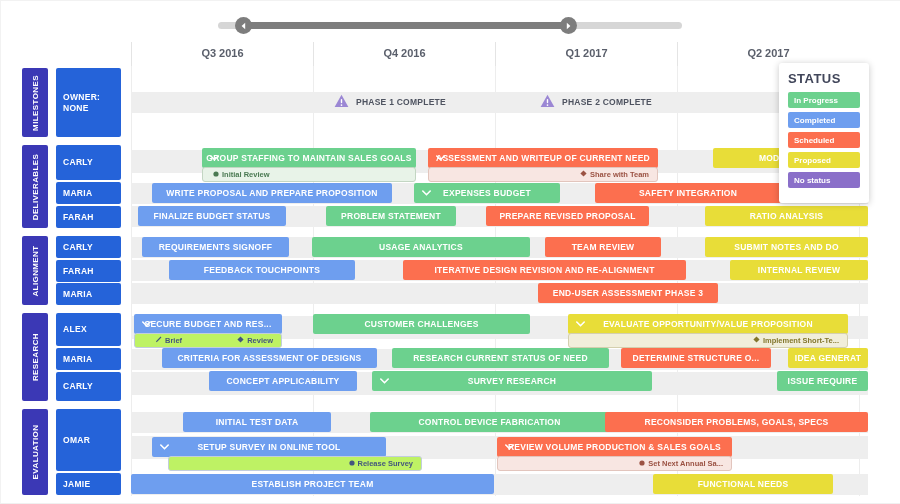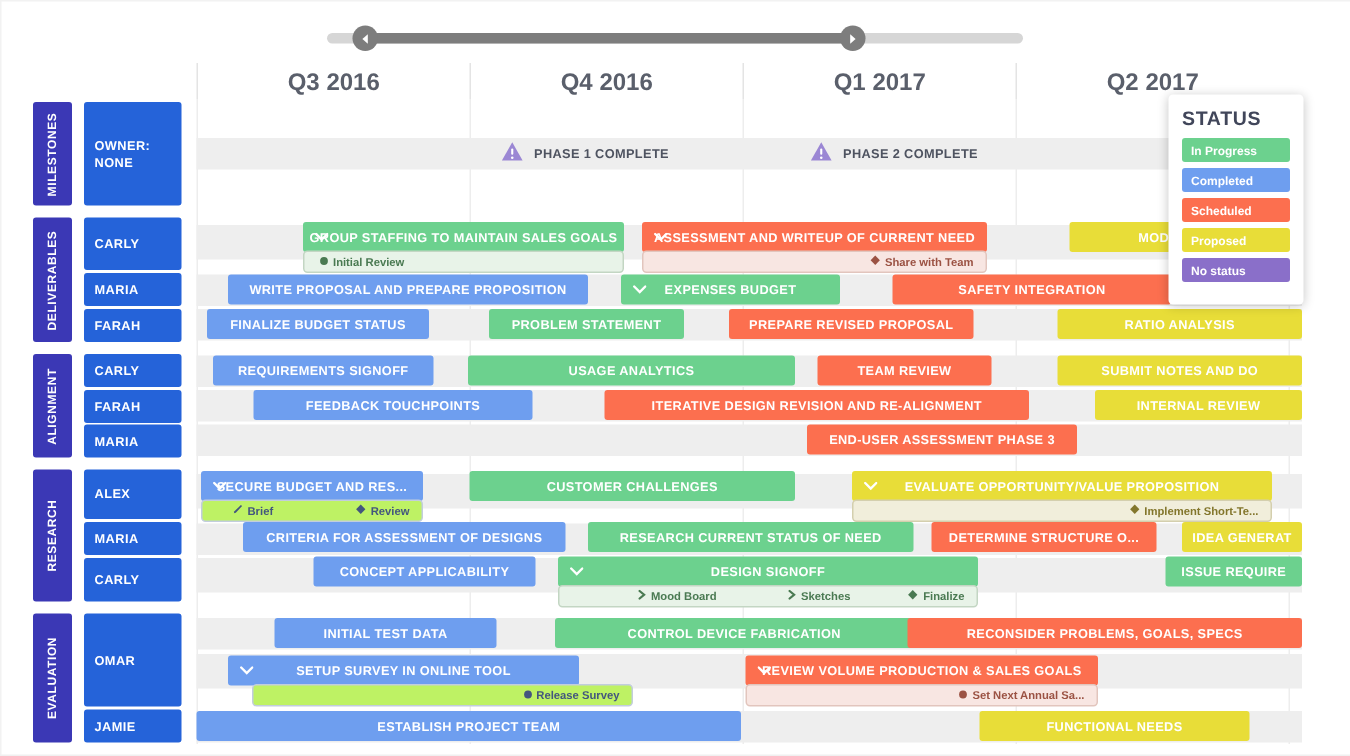--- a/index.html
+++ b/index.html
@@ -56,21 +56,21 @@
   #timeline-header {
     position: absolute;
     left: 131px; top: 42px;
     width: 737px; height: 24px;
   }
   .qcol {
     position: absolute;
     top: 0; height: 24px;
     width: 182px;
     border-left: 1px solid #e4e4e4;
-    font-size: 16px;
+    font-size: 11px;
     font-weight: bold;
     color: #5a5f6b;
     display: flex;
     align-items: flex-start;
     justify-content: center;
     padding-top: 5px;
   }
 
   
   .gridline {
@@ -504,41 +504,21 @@
 
   <div class="bar c-completed" style="left:209px;top:371px;width:148px">
     <span class="bar-label">CONCEPT APPLICABILITY</span>
   </div>
   <div class="bar c-inprogress" style="left:372px;top:371px;width:280px">
     <span class="caret">
       <svg width="9" height="6" viewBox="0 0 9 6">
           <path d="M0.8 1 L4.5 4.7 L8.2 1" stroke="#ffffff" stroke-width="1.6" fill="none" stroke-linecap="round"></path>
         </svg>
     </span>
-    <span class="bar-label">DESIGN SIGNOFF</span>
-  </div>
-  <div class="subtrack tone-green" style="left:372px;top:390px;width:280px">
-    <div class="subitem" style="left:52px">
-      <span><svg width="6" height="7" viewBox="0 0 6 7">
-            <path d="M1.4 1 L4.4 3.5 L1.4 6" stroke="#4a7a52" stroke-width="1.5" fill="none" stroke-linecap="round"></path>
-          </svg></span>
-      <span class="si-text">Mood Board</span>
-    </div>
-    <div class="subitem" style="left:152px">
-      <span><svg width="6" height="7" viewBox="0 0 6 7">
-            <path d="M1.4 1 L4.4 3.5 L1.4 6" stroke="#4a7a52" stroke-width="1.5" fill="none" stroke-linecap="round"></path>
-          </svg></span>
-      <span class="si-text">Sketches</span>
-    </div>
-    <div class="subitem" style="right:8px">
-      <span><svg width="7" height="7" viewBox="0 0 7 7">
-            <path d="M3.5 0.4 L6.6 3.5 L3.5 6.6 L0.4 3.5 Z" fill="#4a7a52"></path>
-          </svg></span>
-      <span class="si-text">Finalize</span>
-    </div>
+    <span class="bar-label">SURVEY RESEARCH</span>
   </div>
   <div class="bar c-inprogress" style="left:777px;top:371px;width:91px">
     <span class="bar-label">ISSUE REQUIRE</span>
   </div>
 
   <div class="bar c-completed" style="left:183px;top:412px;width:148px">
     <span class="bar-label">INITIAL TEST DATA</span>
   </div>
   <div class="bar c-inprogress" style="left:370px;top:412px;width:239px">
     <span class="bar-label">CONTROL DEVICE FABRICATION</span>

